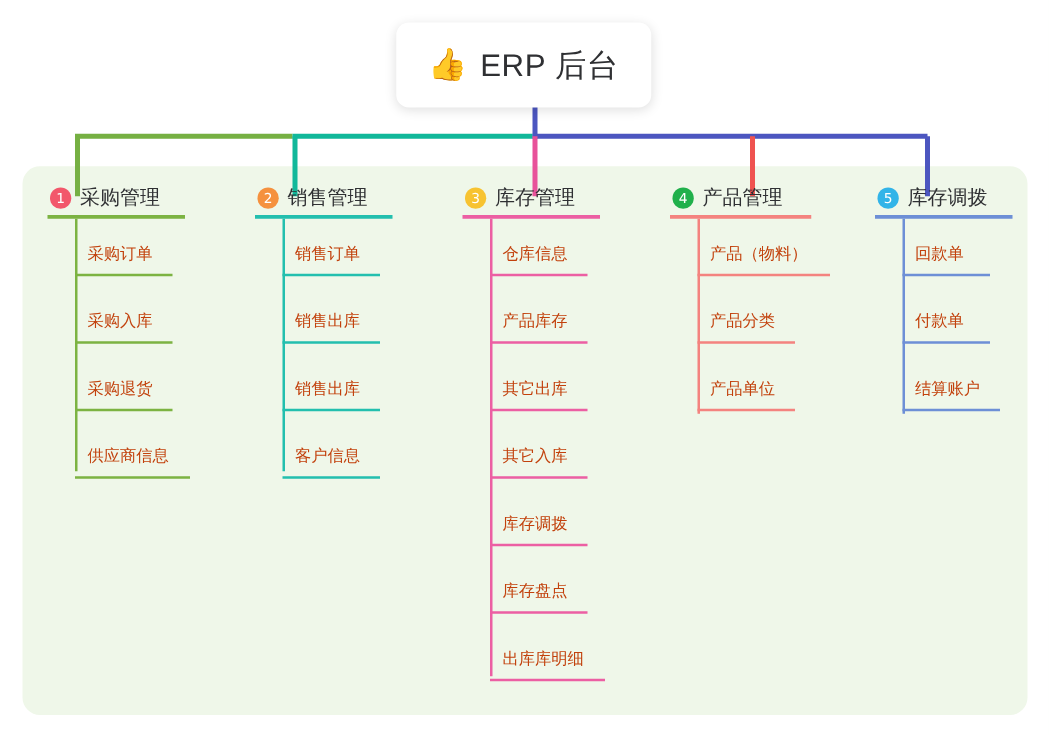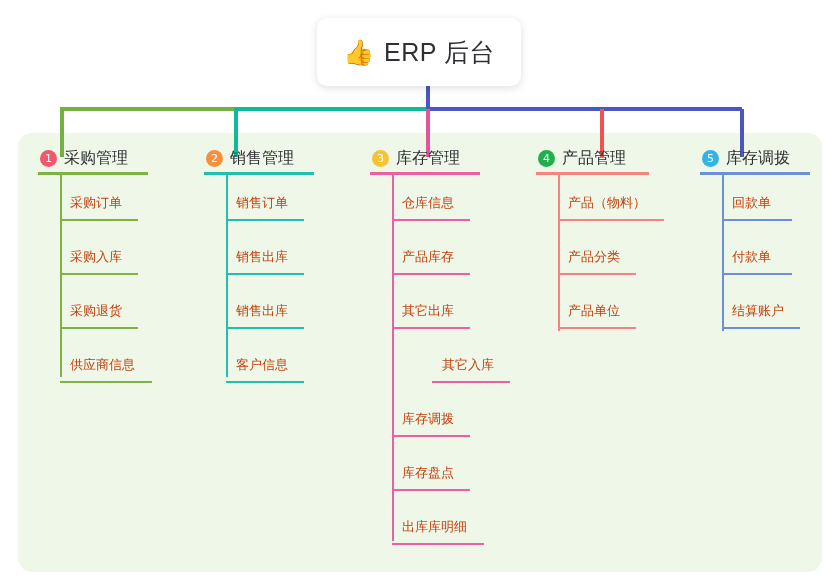--- a/index.html
+++ b/index.html
@@ -141,21 +141,21 @@
           <div class="leaf-rule" style="width: 78px; background: rgb(236, 95, 163);"></div>
         </div>
         <div class="leaf" style="top: 83px; width: 78px;">
           <span class="leaf-label">产品库存</span>
           <div class="leaf-rule" style="width: 78px; background: rgb(236, 95, 163);"></div>
         </div>
         <div class="leaf" style="top: 137px; width: 78px;">
           <span class="leaf-label">其它出库</span>
           <div class="leaf-rule" style="width: 78px; background: rgb(236, 95, 163);"></div>
         </div>
-        <div class="leaf" style="top: 191px; width: 78px; margin-left: 40px;">
+        <div class="leaf" style="top: 191px; width: 78px;">
           <span class="leaf-label">其它入库</span>
           <div class="leaf-rule" style="width: 78px; background: rgb(236, 95, 163);"></div>
         </div>
         <div class="leaf" style="top: 245px; width: 78px;">
           <span class="leaf-label">库存调拨</span>
           <div class="leaf-rule" style="width: 78px; background: rgb(236, 95, 163);"></div>
         </div>
         <div class="leaf" style="top: 299px; width: 78px; text-align: center;">
           <span class="leaf-label">库存盘点</span>
           <div class="leaf-rule" style="width: 78px; background: rgb(236, 95, 163);"></div>

